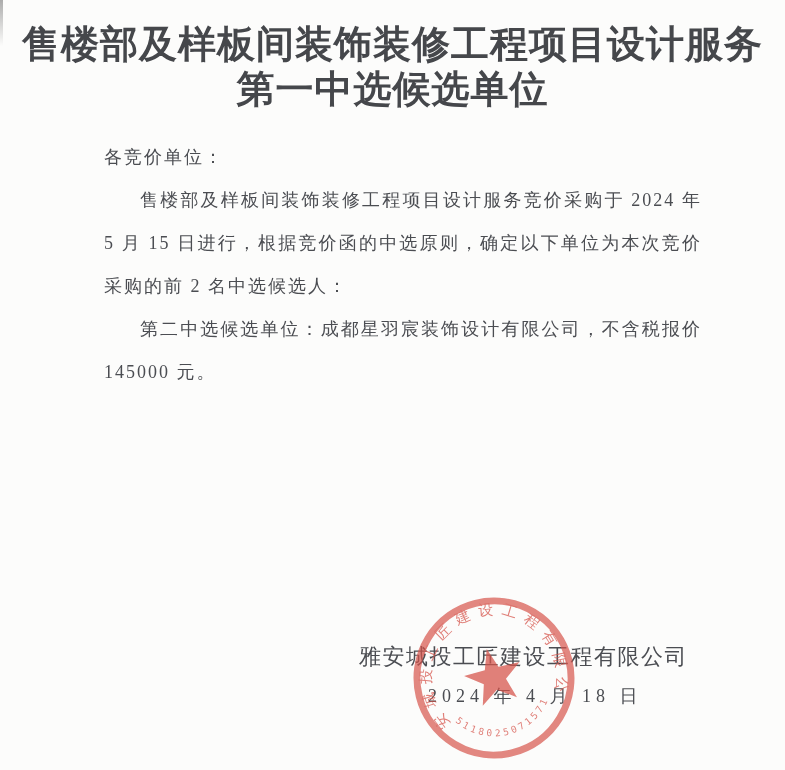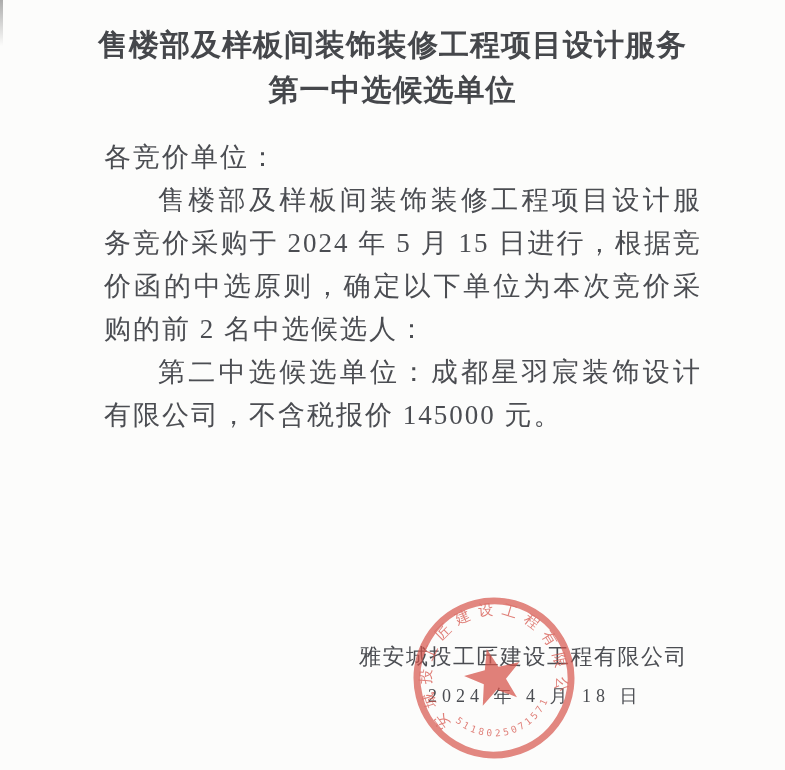--- a/index.html
+++ b/index.html
@@ -14,28 +14,28 @@
   .scan-edge{
     position:absolute;left:0;top:0;width:3px;height:46px;
     background:linear-gradient(to bottom,#6a6a6a,rgba(160,160,160,0));
     opacity:.55;
   }
   .title{
     position:absolute;top:22px;left:0;right:0;
     text-align:center;
     font-family:"Liberation Sans","DejaVu Sans",sans-serif;
     font-weight:700;
-    font-size:30px;
+    font-size:38px;
     line-height:45px;
     color:#45474b;
     letter-spacing:1px;
   }
   .body-text{
     position:absolute;left:104px;top:136px;width:598px;
-    font-size:27px;
+    font-size:18px;
     line-height:43px;
     color:#4b4d52;
     letter-spacing:2px;
     text-align:justify;
   }
   .body-text p{margin:0;text-indent:2em;}
   .body-text .salutation{text-indent:0;}
   .signature-company{
     position:absolute;left:359px;top:642px;
     font-size:22px;color:#4b4d52;letter-spacing:1.5px;

